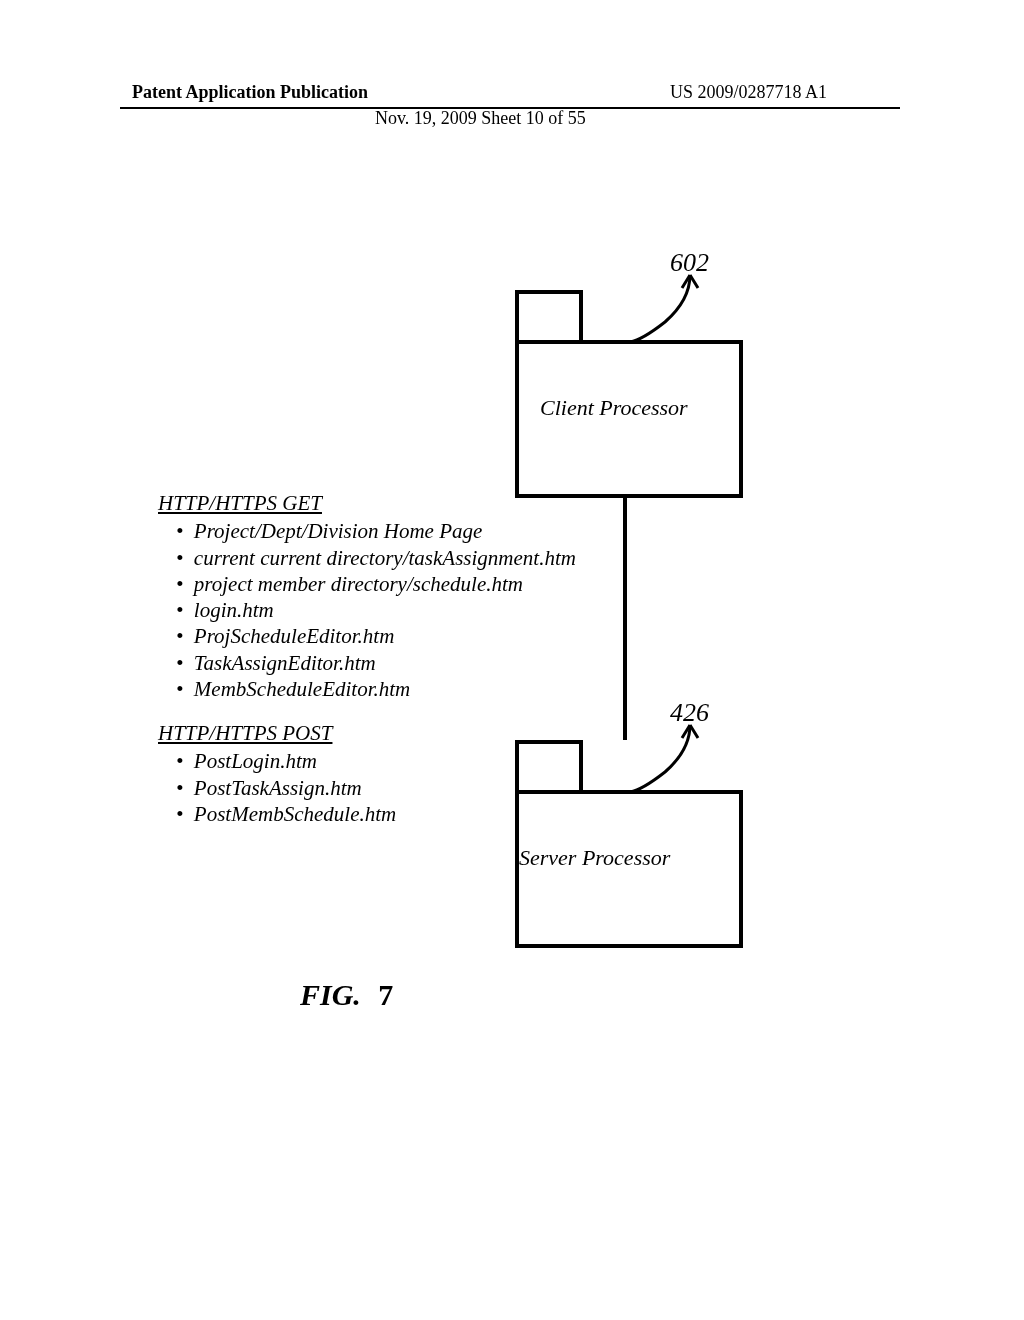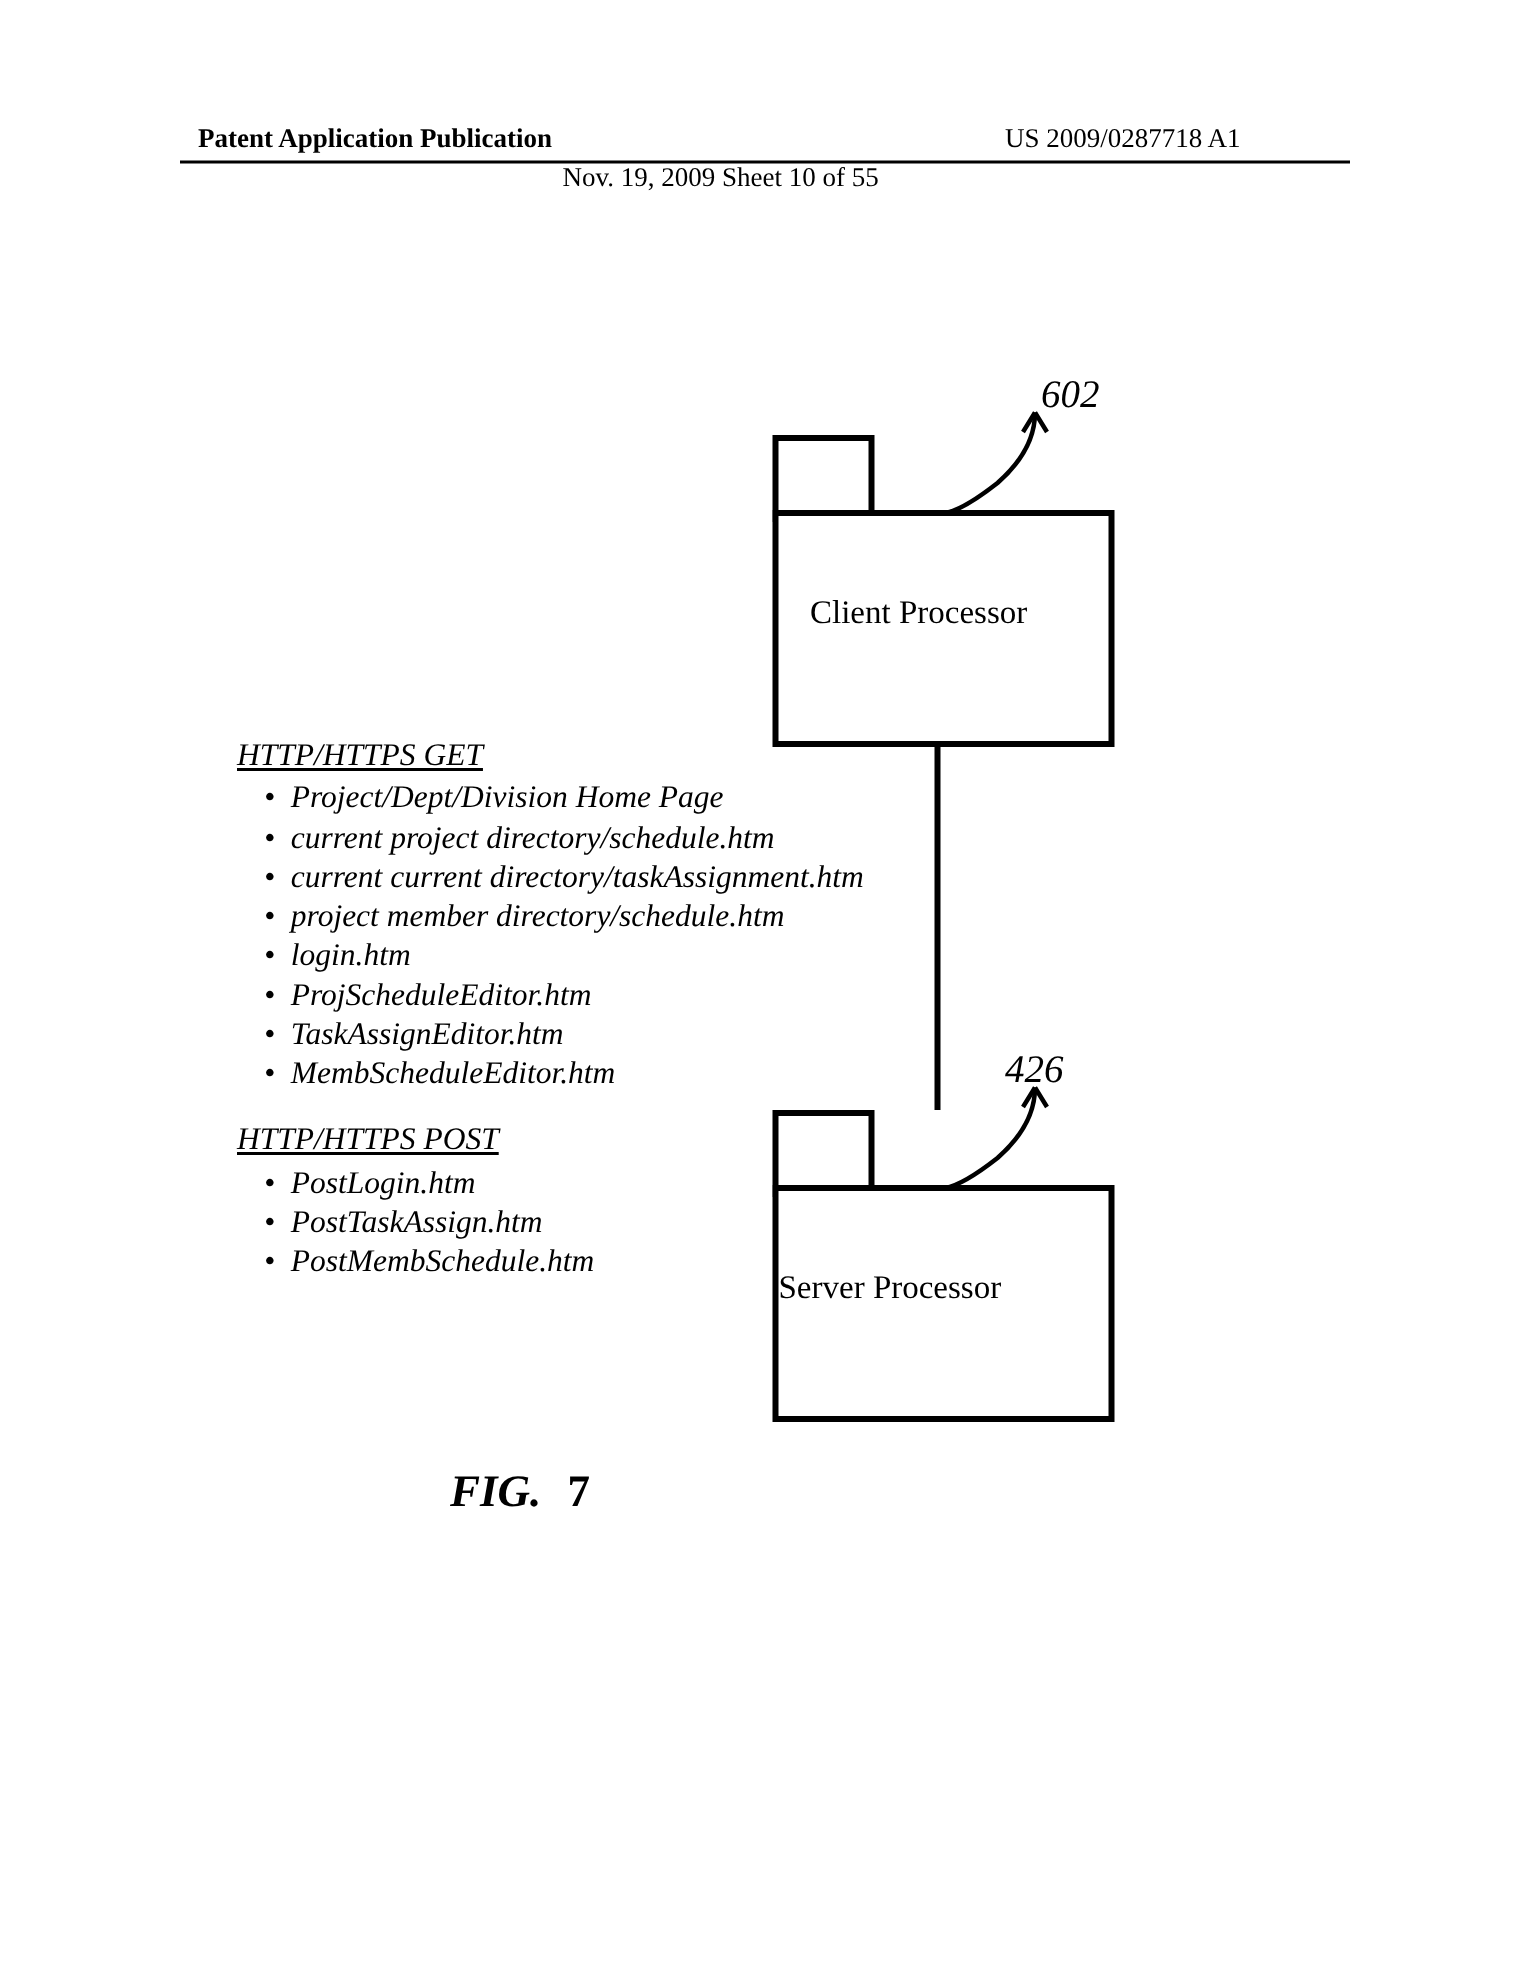--- a/index.html
+++ b/index.html
@@ -58,20 +58,21 @@
   }
 
   
   .box {
     position: absolute;
     border: 4px solid #000;
     background: #fff;
   }
   .box-label {
     position: absolute;
+    font-style: italic;
     font-size: 22px;
     white-space: nowrap;
   }
 
   
   .vline {
     position: absolute;
     width: 0;
     border-left: 4px solid #000;
   }
@@ -145,37 +146,36 @@
     <div class="box" style="left:395px; top:50px; width:60px; height:50px;"></div>
     <div class="box" style="left:395px; top:100px; width:220px; height:150px;"></div>
     <span class="box-label" style="left:420px; top:155px;">Client Processor</span>
 
     <div class="box" style="left:395px; top:500px; width:60px; height:50px;"></div>
     <div class="box" style="left:395px; top:550px; width:220px; height:150px;"></div>
     <span class="box-label" style="left:399px; top:605px;">Server Processor</span>
 
     <div class="vline" style="left:503px; top:254px; height:246px;"></div>
 
-    <span class="refnum" style="left:550px; top:8px;margin-left:24px;">602</span>
+    <span class="refnum" style="left:550px; top:8px;">602</span>
     <span class="refnum" style="left:550px; top:458px;">426</span>
 
     <svg class="leader" style="left:510px; top:30px; width:90px; height:80px;">
       <path d="M60,5 Q60,30 35,52 Q12,70 0,72" fill="none" stroke="#000" stroke-width="3"></path>
       <path d="M60,5 L52,18 M60,5 L68,18" fill="none" stroke="#000" stroke-width="3"></path>
     </svg>
     <svg class="leader" style="left:510px; top:480px; width:90px; height:80px;">
       <path d="M60,5 Q60,30 35,52 Q12,70 0,72" fill="none" stroke="#000" stroke-width="3"></path>
       <path d="M60,5 L52,18 M60,5 L68,18" fill="none" stroke="#000" stroke-width="3"></path>
     </svg>
 
     <div class="textblock" style="top:250px;">
       <div class="section-title">HTTP/HTTPS GET</div>
       <ul class="items">
         <li>Project/Dept/Division Home Page</li>
-        <li>current project directory/schedule.htm</li>
         <li>current current directory/taskAssignment.htm</li>
         <li>project member directory/schedule.htm</li>
         <li>login.htm</li>
         <li>ProjScheduleEditor.htm</li>
         <li>TaskAssignEditor.htm</li>
         <li>MembScheduleEditor.htm</li>
       </ul>
       <div class="section-title">HTTP/HTTPS POST</div>
       <ul class="items">
         <li>PostLogin.htm</li>

